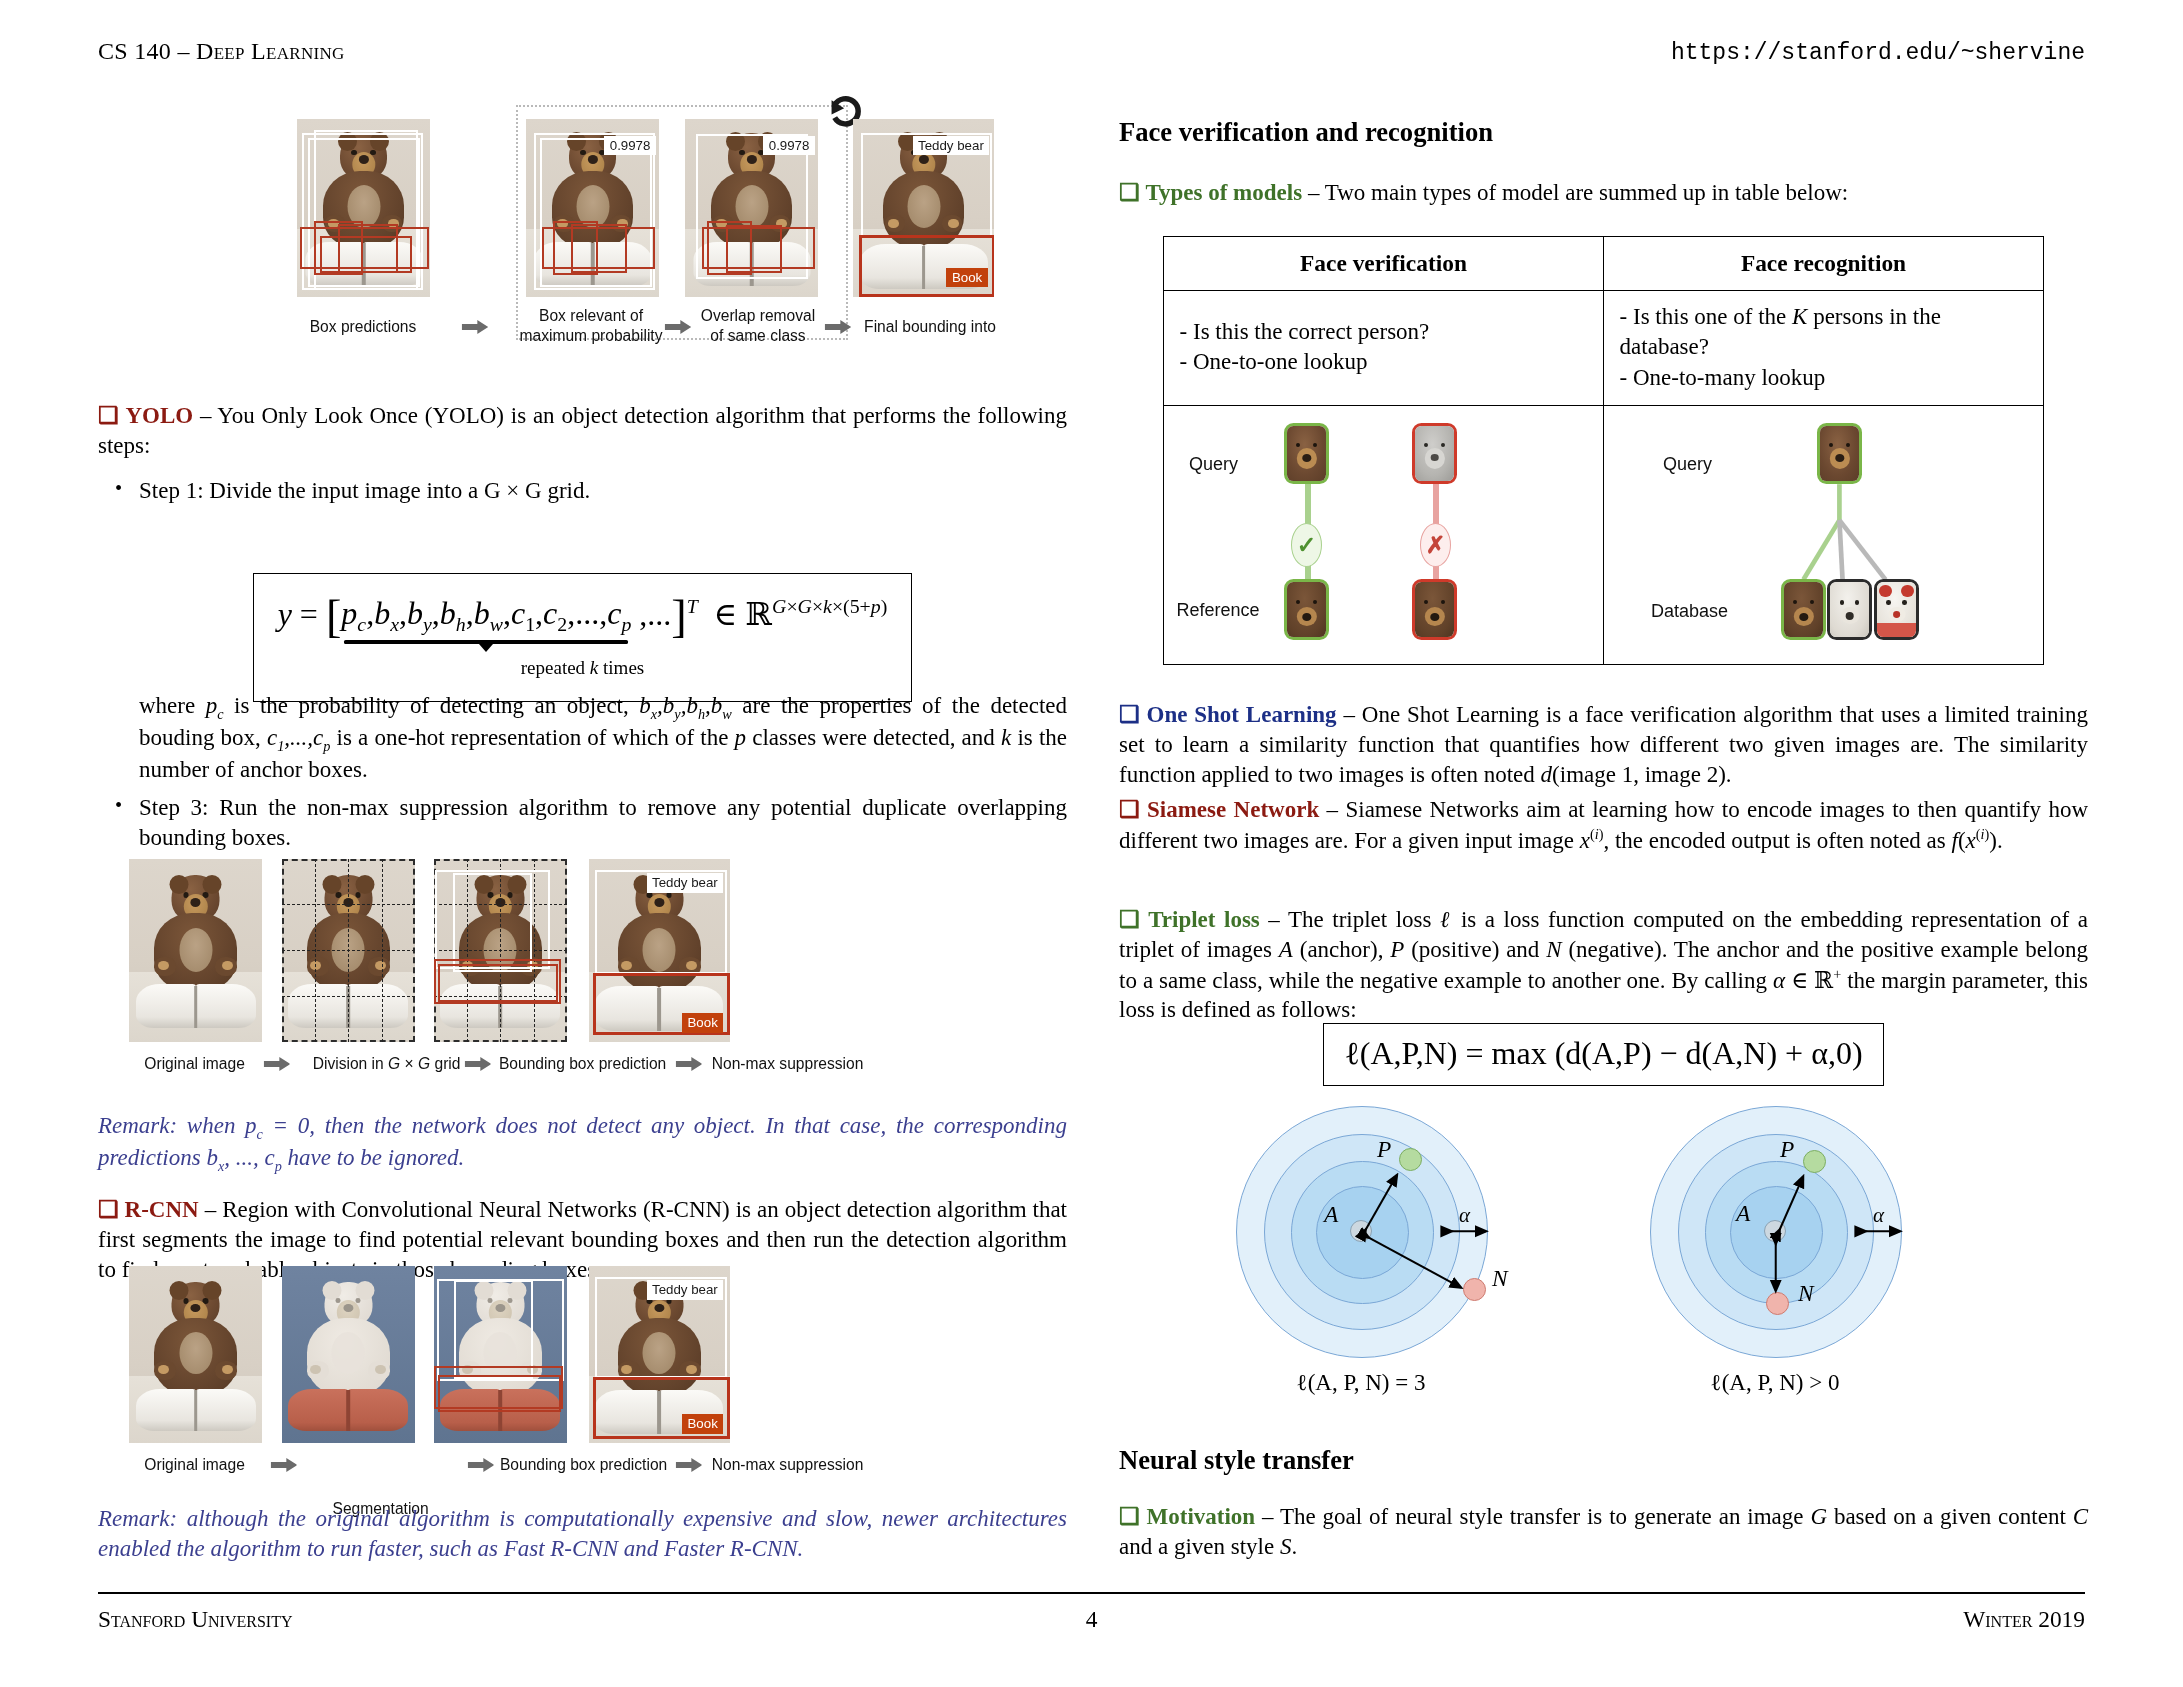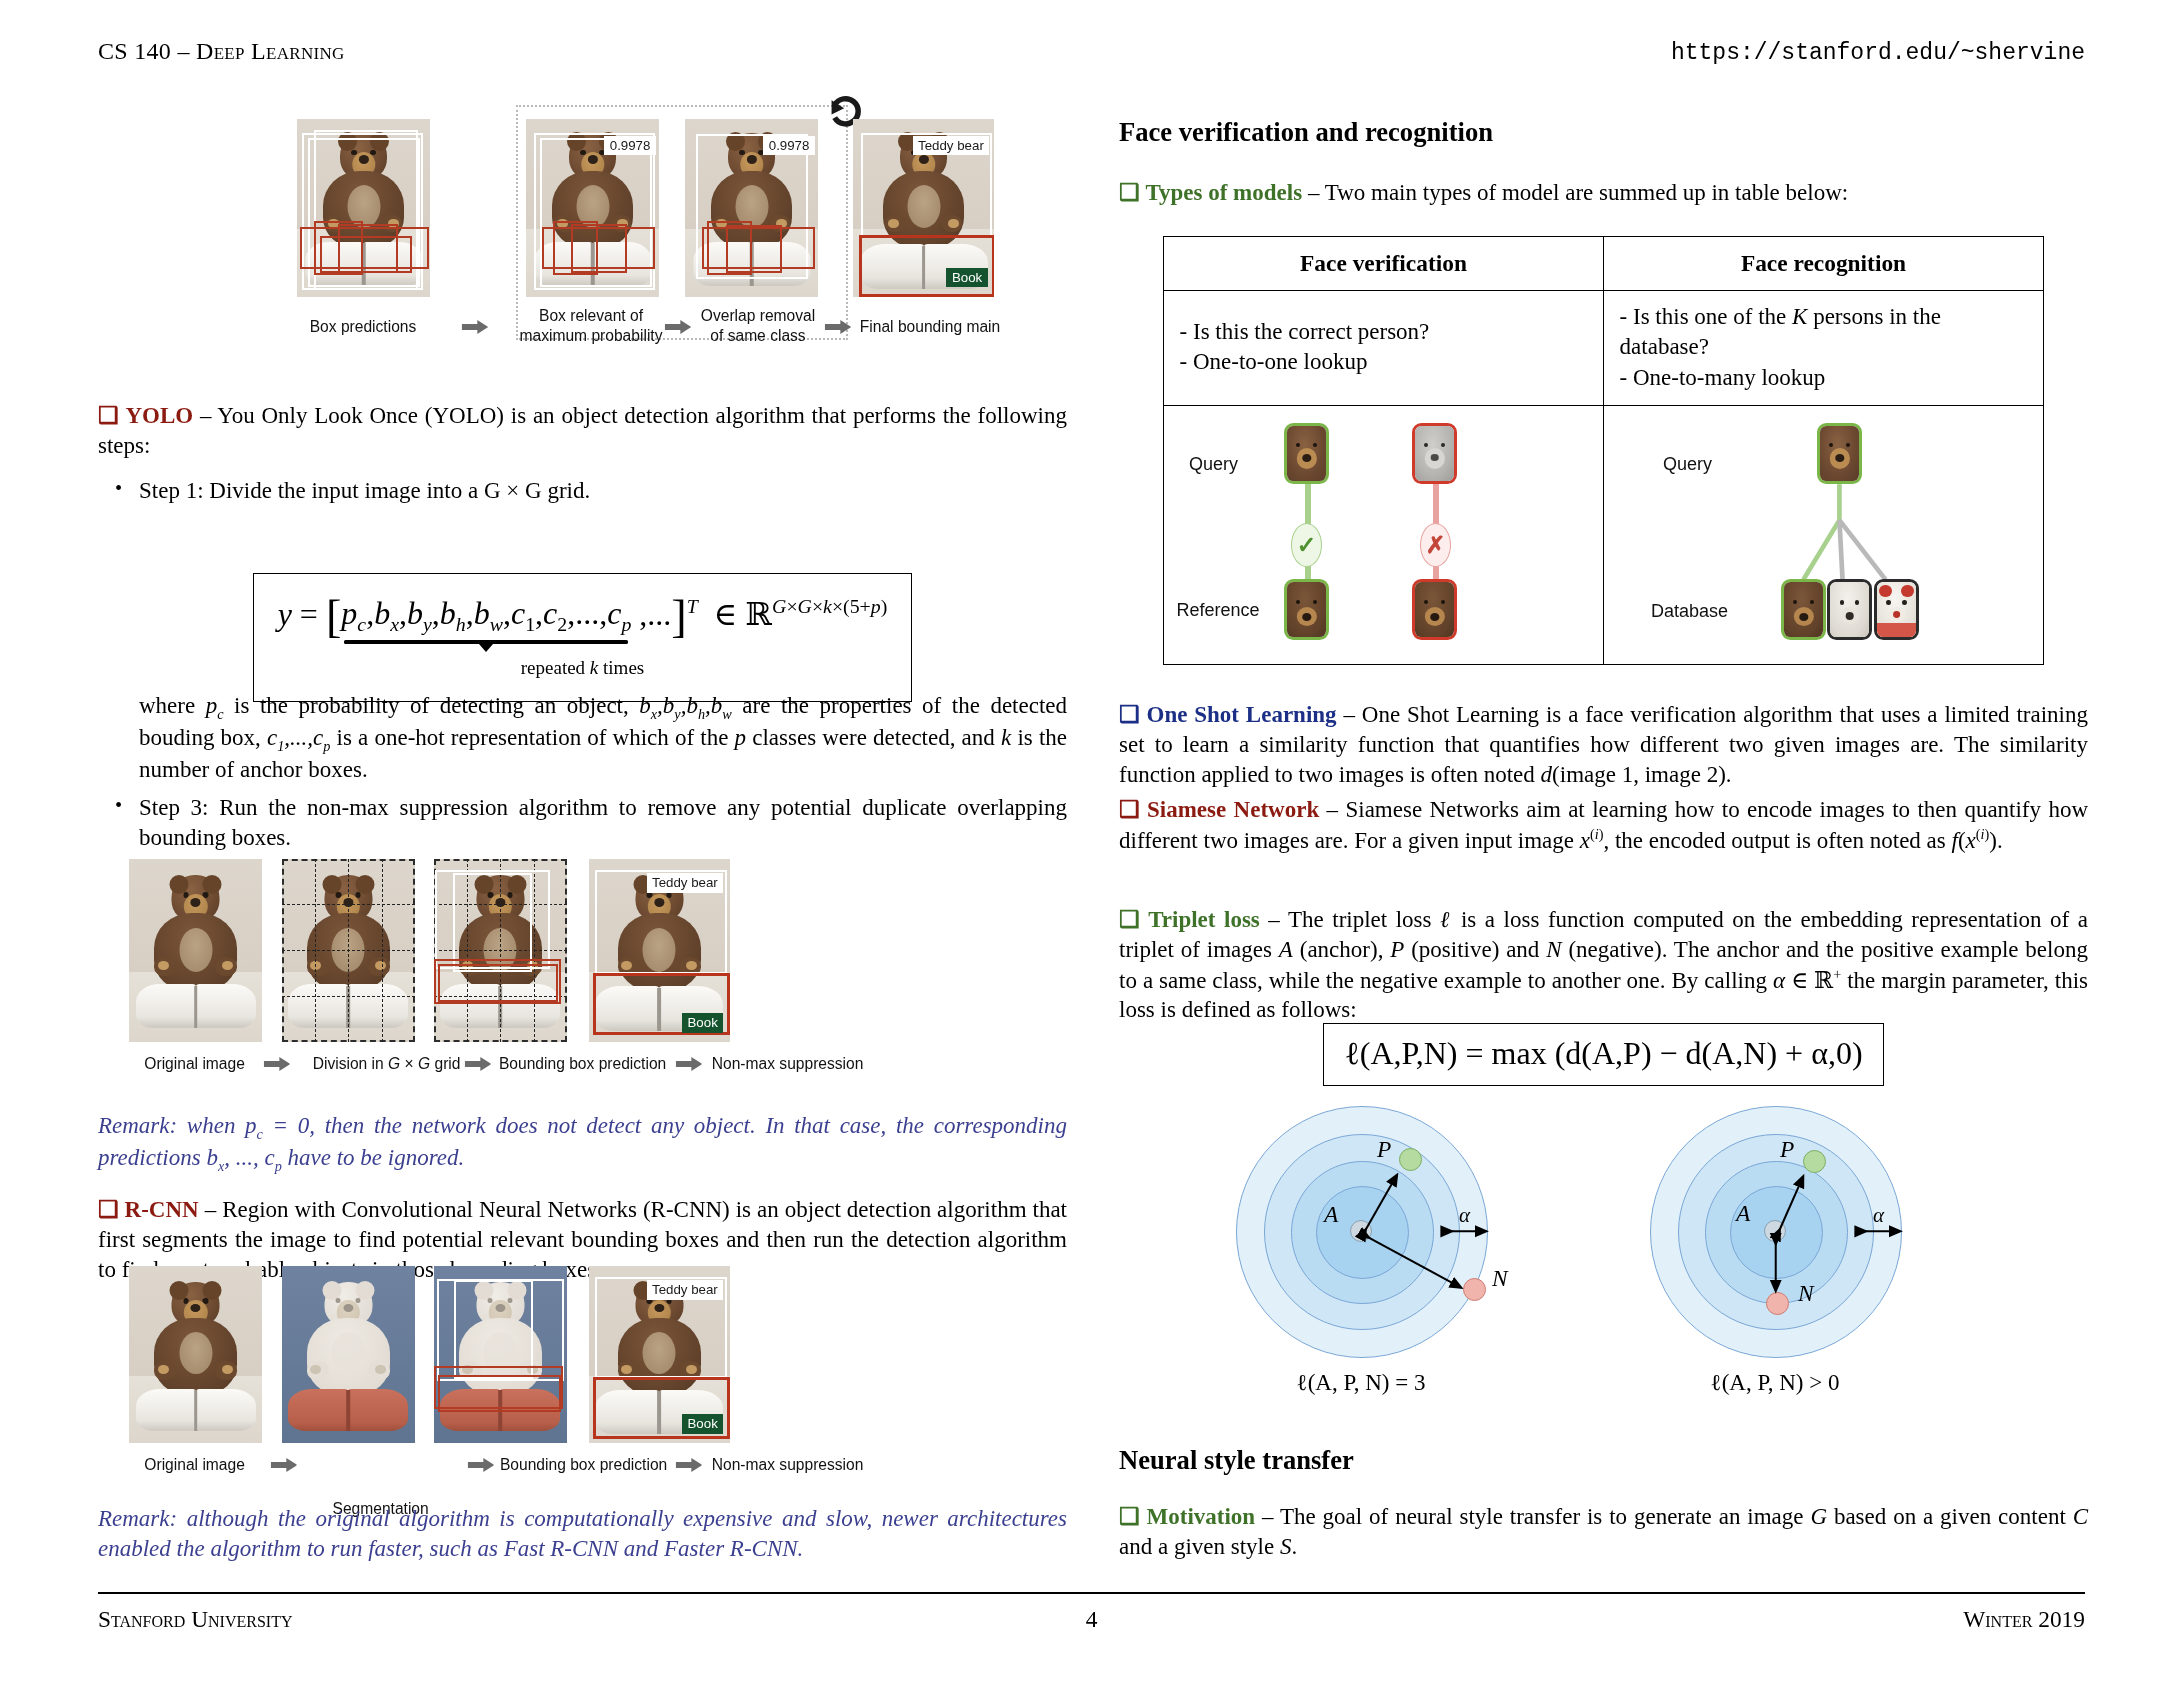--- a/index.html
+++ b/index.html
@@ -246,21 +246,21 @@
   .ovl { position: absolute; pointer-events: none; }
   .wbox { border: 2px solid #fff; }
   .rbox { border: 2px solid #b33a23; }
   .dashbox { border: 2px dashed #2c2c2c; }
   .lbl-white {
     position: absolute; background: #fff; color: #1a1a1a;
     font-family: "Liberation Sans", sans-serif;
     font-size: 13.3px; padding: 2.3px 5.5px; white-space: nowrap;
   }
   .lbl-red {
-    position: absolute; background: #14532d; color: #fff;
+    position: absolute; background: #c2410c; color: #fff;
     font-family: "Liberation Sans", sans-serif;
     font-size: 13.3px; padding: 2.3px 5.5px; white-space: nowrap;
   }
   .grid-v, .grid-h {
     position: absolute; background-color: transparent;
   }
   .grid-v {
     width: 0; border-left: 1.6px dashed #232323; top: 0; bottom: 0;
   }
   .grid-h {
@@ -511,21 +511,21 @@
         <svg class="arrow-icn" style="left:381px;top:14px;" viewBox="0 0 34 18">
             <polygon points="0,5 20,5 20,0 34,9 20,18 20,13 0,13" fill="#6b6b6b"></polygon>
           </svg>
         <div class="cap" style="left:461px;top:0;">
           <span>Overlap removal</span><br>
           <span>of same class</span>
         </div>
         <svg class="arrow-icn" style="left:541px;top:14px;" viewBox="0 0 34 18">
             <polygon points="0,5 20,5 20,0 34,9 20,18 20,13 0,13" fill="#6b6b6b"></polygon>
           </svg>
-        <div class="cap" style="left:633px;top:11px;">Final bounding main</div>
+        <div class="cap" style="left:633px;top:11px;">Final bounding into</div>
       </div>
     </div>
 
     <div class="para" style="position:absolute;top:284px;width:969px;">
       <span class="kw-red">❑</span>
       <span class="kw-red">YOLO</span><span> – You Only Look Once (YOLO) is an object detection algorithm that performs the following steps:</span>
     </div>
 
     <ul class="ul-list" style="position:absolute;top:359px;width:969px;">
       <li>

